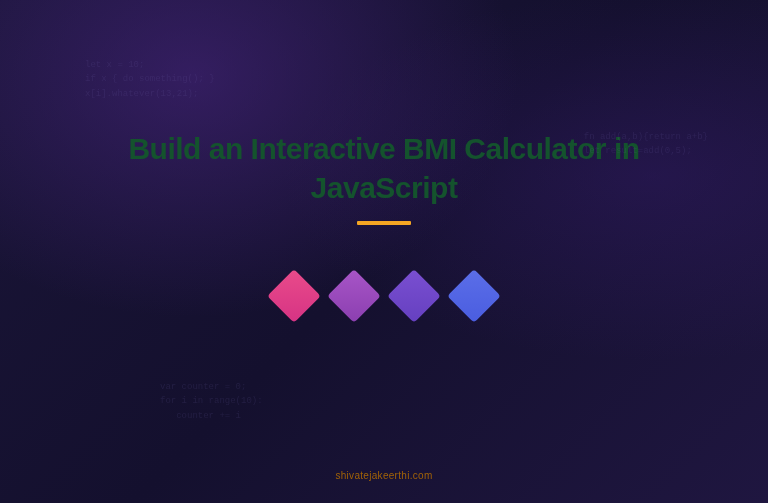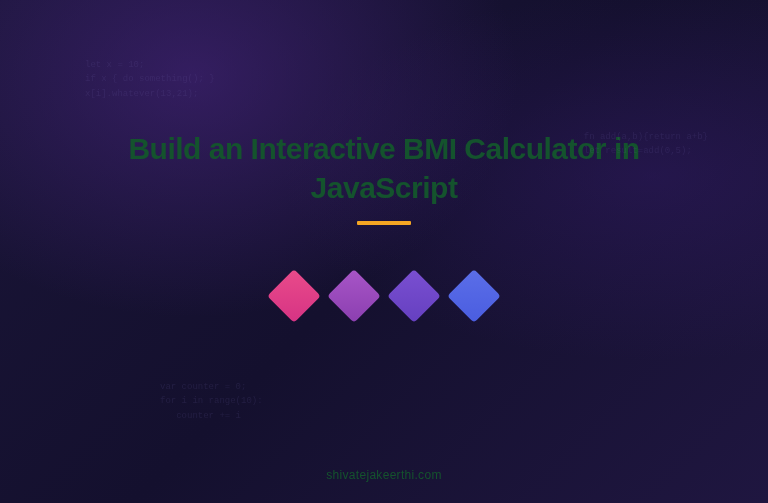--- a/index.html
+++ b/index.html
@@ -59,22 +59,22 @@
     .sq3 { background: linear-gradient(135deg, #7a4fd1 0%, #6540c0 100%); }
     .sq4 { background: linear-gradient(135deg, #5b6ee8 0%, #4a5de0 100%); }
     .footer {
       position: absolute;
       bottom: 20px;
       left: 0;
       right: 0;
       text-align: center;
     }
     .footer-text {
-      color: #14532d;
-      font-size: 12px;
+      color: #a16207;
+      font-size: 10px;
       font-weight: 500;
       letter-spacing: 0.3px;
     }
     .code-deco {
       position: absolute;
       color: rgba(120, 110, 180, 0.15);
       font-family: "Courier New", monospace;
       font-size: 9px;
       line-height: 1.6;
       white-space: pre;

